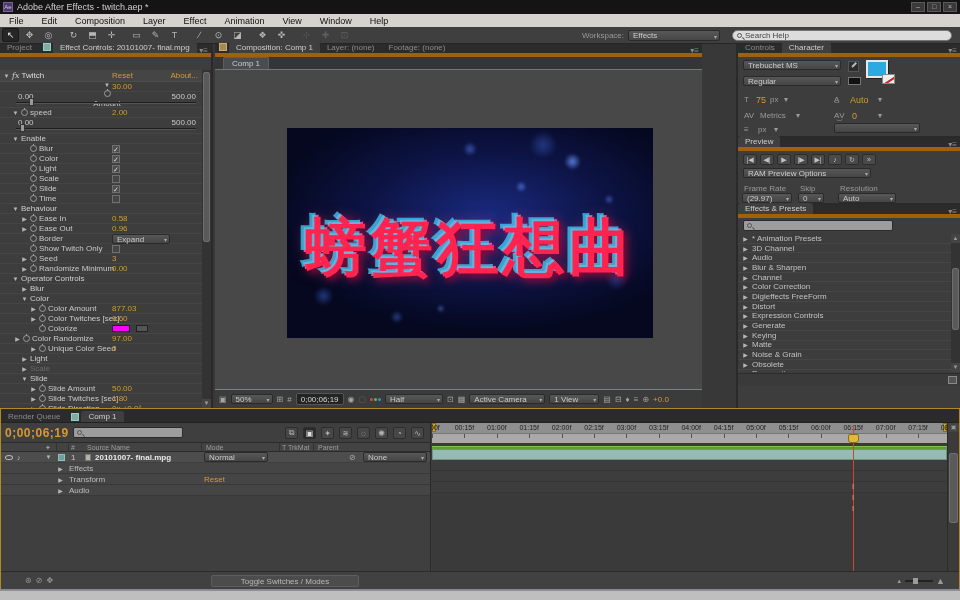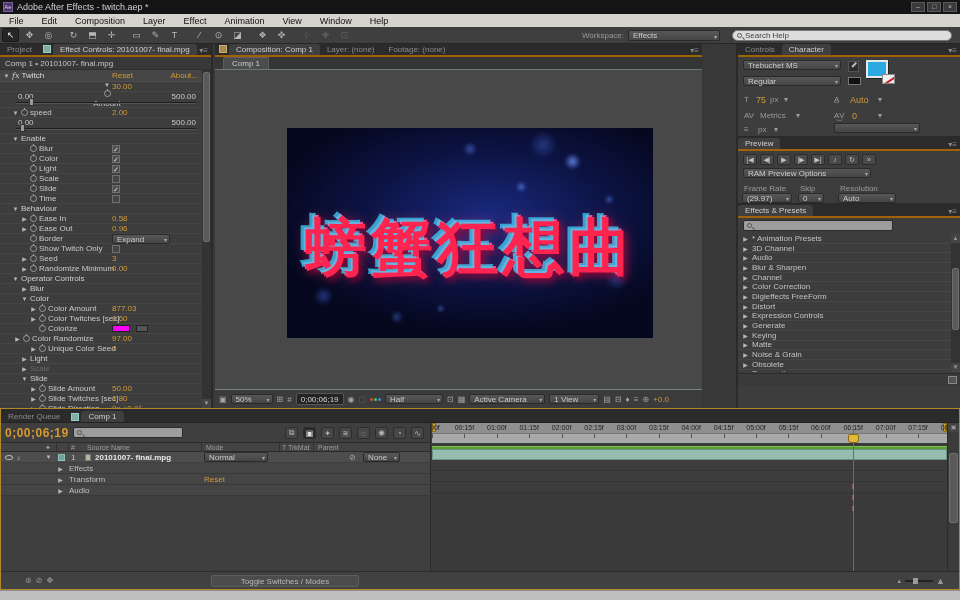--- a/index.html
+++ b/index.html
@@ -18,21 +18,21 @@
 .tool.active{background:#262626;border:1px solid #191919;color:#e8e8e8}
 .tool.disabled{color:#5f5f5f}
 .tool-sep{width:6px}
 #workspace{position:absolute;right:240px;top:3px;display:flex;align-items:center;color:#9a9a9a;font-size:8px}
 .wsdd{margin-left:4px;width:92px;height:11px;background:linear-gradient(#585858,#464646);border:1px solid #2a2a2a;border-radius:2px;color:#ccc;padding:0 12px 0 4px;line-height:10px;position:relative}
 .wsdd::after,.dd::after{content:"▾";position:absolute;right:2px;top:1px;font-size:6px;color:#aaa}
 #help-search{position:absolute;right:8px;top:3px;width:220px;height:11px;background:#ddd;border:1px solid #777;border-radius:6px;color:#444;font-size:8px;display:flex;align-items:center;padding:0 4px;gap:3px}
 .mag{width:5px;height:5px;border:1px solid #555;border-radius:50%;position:relative;flex:none}
 .mag::after{content:"";position:absolute;left:4px;top:4px;width:3px;height:1px;background:#555;transform:rotate(45deg)}
 
-.tabbar{background:#2b2b2b;height:13px;display:flex;align-items:flex-end;border-bottom:2px solid #a16207;position:relative}
+.tabbar{background:#2b2b2b;height:13px;display:flex;align-items:flex-end;border-bottom:4px solid #a16207;position:relative}
 .tab{padding:1px 7px 1px 7px;color:#8b8b8b;font-size:8px;white-space:nowrap}
 .tab.active{background:#3f3f3f;color:#cfcfcf;border-radius:3px 3px 0 0}
 .pmenu{position:absolute;right:3px;top:2px;color:#8a8a8a;font-size:8px}
 .paneltag{width:8px;height:8px;margin:0 2px 2px 4px;flex:none}
 .swatchicon{background:#7fae9e;border:1px solid #9cc;width:8px;height:8px}
 .val{color:#d29a38}
 .dim{color:#6b6b6b}
 .dd{background:linear-gradient(#575757,#454545);border:1px solid #2a2a2a;border-radius:2px;color:#ccc;height:10px;line-height:9px;padding:0 11px 0 4px;position:relative;font-size:8px;white-space:nowrap}
 .cb{width:8px;height:8px;background:#4e4e4e;border:1px solid #707070;color:#ddd;font-size:7px;line-height:7px;text-align:center}
 .sw{width:7px;height:7px;border:1px solid #9a9a9a;border-radius:50%;position:relative;flex:none}
@@ -199,21 +199,20 @@
   </div>
 </div>
 
 <div class="abs" id="ec">
   <div class="tabbar">
     <span class="tab">Project</span>
     <span class="paneltag swatchicon"></span>
     <span class="tab active">Effect Controls: 20101007- final.mpg</span>
     <span class="pmenu">▾≡</span>
   </div>
-  <div id="ec-breadcrumb">Comp 1 • 20101007- final.mpg</div>
   <div id="ec-rows">
       <div class="ecrow echead" style="padding-left: 3px;">
         <span class="tri">▼</span>
         <span class="fx">fx</span>
         <span class="label" style="font-weight: normal; color: rgb(221, 221, 221);">Twitch</span>
         <span class="val pv">Reset</span>
         <span class="val" style="position: absolute; right: 4px;">About...</span>
       </div>
       <div class="ecrow" style="padding-left: 12px; flex-direction: column;">
         <span class="tri">▼</span>
@@ -630,21 +629,21 @@
         <div class="tlrow layerrow">
           <span class="eye"></span>
           <span class="spk">♪</span>
           <span class="tri" style="position: absolute; left: 44px; top: 2px;">▼</span>
           <span class="lswatch"></span>
           <span style="position: absolute; left: 70px; top: 1px;">1</span>
           <span class="fileicon"></span>
           <span style="position: absolute; left: 94px; top: 1px; font-weight: bold; color: rgb(232, 232, 232);">20101007- final.mpg</span>
           <span class="dd" style="position: absolute; left: 203px; top: 0px; width: 64px;">Normal</span>
           <span style="position: absolute; left: 348px; top: 1px; color: rgb(170, 170, 170);">⊘</span>
-          <span class="dd" style="position: absolute; left: 362px; top: 0px; width: 37px;">None</span>
+          <span class="dd" style="position: absolute; left: 362px; top: 0px; width: 64px;">None</span>
         </div>
         <div class="tlrow childrow">
           <span class="tri" style="position: absolute; left: 56px; top: 2px;">▶</span>
           <span style="position: absolute; left: 68px; top: 1px;">Effects</span>
         </div>
         <div class="tlrow childrow">
           <span class="tri" style="position: absolute; left: 56px; top: 2px;">▶</span>
           <span style="position: absolute; left: 68px; top: 1px;">Transform</span>
           <span class="val" style="position: absolute; left: 203px; top: 1px;">Reset</span>
         </div>

